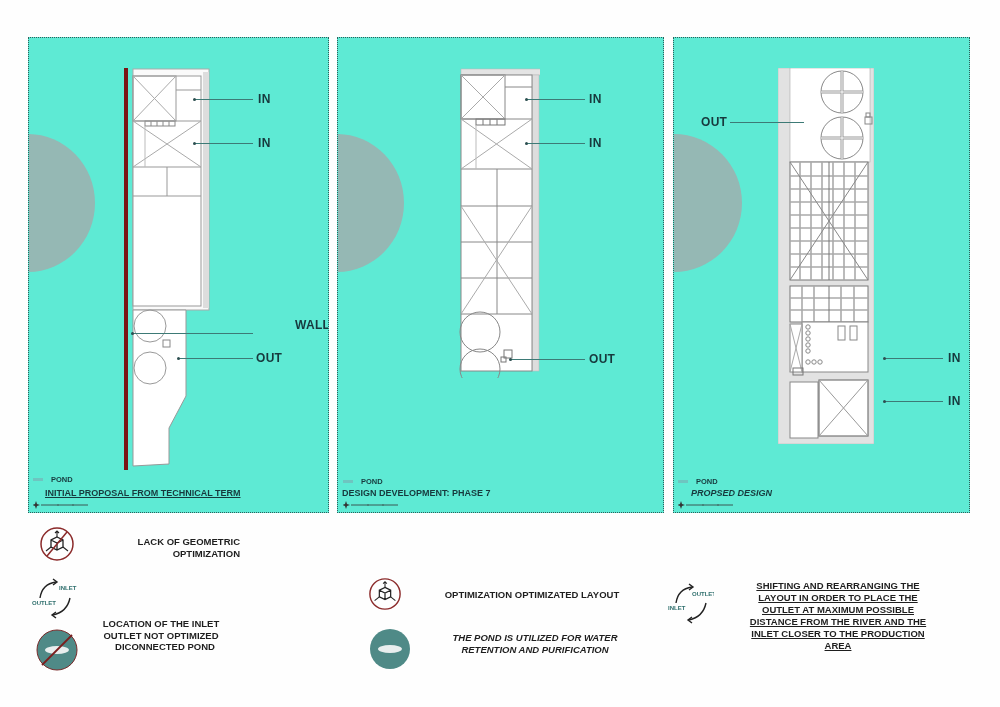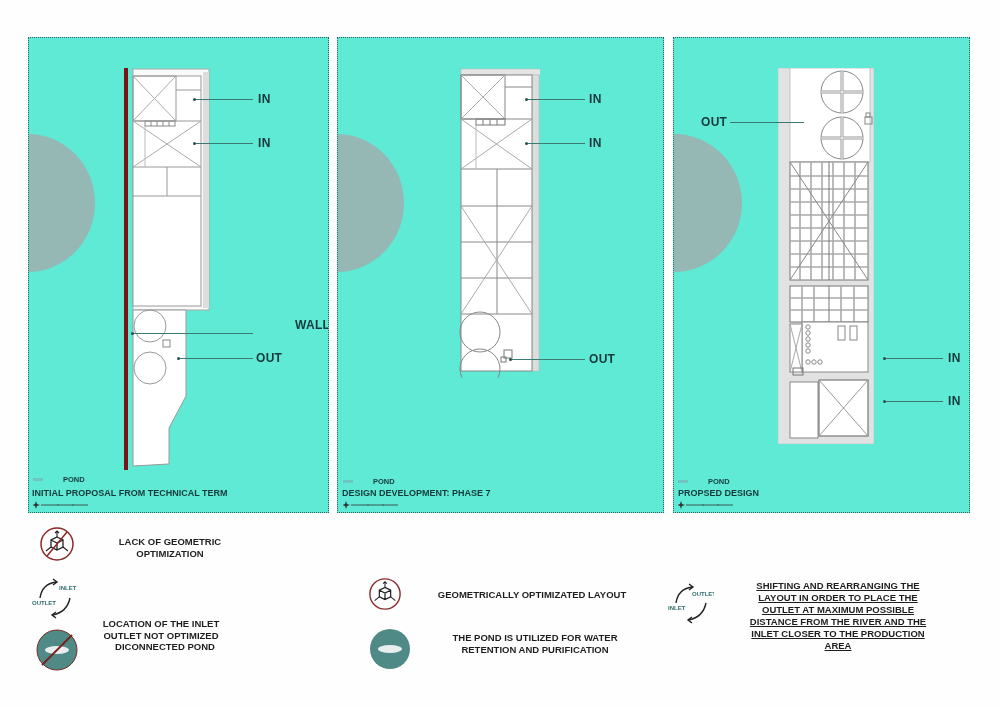--- a/index.html
+++ b/index.html
@@ -2,21 +2,21 @@
 <html><head>
 <meta charset="utf-8">
 <style>
   html,body{margin:0;padding:0;}
   body{width:1000px;height:707px;background:#fefefe;position:relative;overflow:hidden;font-family:"Liberation Sans",sans-serif;}
   .panel{position:absolute;background:#5eead4;border:1.5px dotted #2d5e5b;box-sizing:border-box;overflow:hidden;}
   .pond{position:absolute;background:#95b8b4;border-radius:50%;}
   .callout{position:absolute;height:1px;background:#3d7a76;}
   .callout .dot{position:absolute;left:-2px;top:-1px;width:3px;height:3px;background:#2d4f50;border-radius:50%;}
   .tag{position:absolute;font-weight:bold;color:#17393d;font-size:12px;letter-spacing:0.3px;}
-  .legend{position:absolute;display:flex;align-items:center;gap:20px;font-size:7.5px;font-weight:bold;color:#17393d;}
+  .legend{position:absolute;display:flex;align-items:center;gap:8px;font-size:7.5px;font-weight:bold;color:#17393d;}
   .legend .sw{width:10px;height:3px;background:#6ec5c0;}
   .ptitle{position:absolute;font-size:9px;font-weight:bold;color:#17393d;white-space:nowrap;}
   .scale{position:absolute;height:8px;width:60px;}
   .plan{position:absolute;}
   .note{position:absolute;font-size:9.5px;font-weight:bold;color:#1e1e1e;text-align:center;line-height:12px;}
   .icon{position:absolute;}
 </style>
 </head>
 <body>
 
@@ -61,21 +61,21 @@
     </div>
   <div class="tag" style="left:227px;top:280px;margin-left:39px;">WALL</div>
   <div class="callout" style="left:150px;top:320px;width:74px;">
       <span class="dot"></span>
     </div>
   <div class="tag" style="left:227px;top:313px;">OUT</div>
   <div class="legend" style="left:4px;top:437px;">
       <span class="sw"></span>
       <span>POND</span>
     </div>
-  <div class="ptitle" style="left:3px;top:450px;">INITIAL PROPOSAL FROM TECHNICAL TERM</div>
+  <div class="ptitle" style="left:16px;top:450px;text-decoration:underline;">INITIAL PROPOSAL FROM TECHNICAL TERM</div>
   <svg class="scale" style="left:4px;top:463px;" viewBox="0 0 60 8">
       <path d="M3 0 L4 3 L7 4 L4 5 L3 8 L2 5 L-1 4 L2 3Z" fill="#333"></path>
       <line x1="8" y1="4" x2="55" y2="4" stroke="#333" stroke-width="0.8"></line>
       <line x1="25" y1="3" x2="25" y2="5" stroke="#333" stroke-width="0.5"></line>
       <line x1="40" y1="3" x2="40" y2="5" stroke="#333" stroke-width="0.5"></line>
     </svg>
 </div>
 
 <div class="panel" style="left:337px;top:37px;width:327px;height:476px;">
   <div class="pond" style="left:-68px;top:96px;width:134px;height:138px;"></div>
@@ -207,36 +207,36 @@
     </div>
   <div class="tag" style="left:274px;top:313px;">IN</div>
   <div class="callout" style="left:211px;top:363px;width:58px;">
       <span class="dot"></span>
     </div>
   <div class="tag" style="left:274px;top:356px;">IN</div>
   <div class="legend" style="left:4px;top:439px;">
       <span class="sw"></span>
       <span>POND</span>
     </div>
-  <div class="ptitle" style="left:4px;top:450px;">PROPSED DESIGN</div>
+  <div class="ptitle" style="left:17px;top:450px;font-style:italic;">PROPSED DESIGN</div>
   <svg class="scale" style="left:4px;top:463px;" viewBox="0 0 60 8">
       <path d="M3 0 L4 3 L7 4 L4 5 L3 8 L2 5 L-1 4 L2 3Z" fill="#333"></path>
       <line x1="8" y1="4" x2="55" y2="4" stroke="#333" stroke-width="0.8"></line>
       <line x1="25" y1="3" x2="25" y2="5" stroke="#333" stroke-width="0.5"></line>
       <line x1="40" y1="3" x2="40" y2="5" stroke="#333" stroke-width="0.5"></line>
     </svg>
 </div>
 
 <svg class="icon" style="left:39px;top:526px;" width="36" height="36" viewBox="0 0 36 36">
   <circle cx="18" cy="18" r="16" fill="none" stroke="#8b2a2a" stroke-width="1.5"></circle>
   <path d="M18 11 L24 14 L24 21 L18 24 L12 21 L12 14Z M12 14 L18 17 L24 14 M18 17 L18 24" fill="none" stroke="#222" stroke-width="1.3"></path>
   <path d="M18 11 L18 5 M16 7 L18 5 L20 7 M12 21 L7 25 M24 21 L29 25" fill="none" stroke="#222" stroke-width="1.1"></path>
   <line x1="28" y1="6" x2="8" y2="30" stroke="#8b2a2a" stroke-width="1.5"></line>
 </svg>
-<div class="note" style="left:100px;top:536px;width:140px;">LACK OF  GEOMETRIC OPTIMIZATION</div>
+<div class="note" style="left:100px;top:536px;width:140px;text-align:right;">LACK OF  GEOMETRIC OPTIMIZATION</div>
 
 <svg class="icon" style="left:32px;top:578px;" width="46" height="42" viewBox="0 0 46 42">
   <path d="M8 20 Q10 6 24 4" fill="none" stroke="#222" stroke-width="1.4"></path>
   <path d="M21 1 L25 4 L21 7" fill="none" stroke="#222" stroke-width="1.4"></path>
   <path d="M38 20 Q35 34 21 37" fill="none" stroke="#222" stroke-width="1.4"></path>
   <path d="M24 34 L20 37 L24 40" fill="none" stroke="#222" stroke-width="1.4"></path>
   <text x="27" y="12" font-family="Liberation Sans, sans-serif" font-size="6" font-weight="bold" fill="#2f6f6d">INLET</text>
   <text x="0" y="27" font-family="Liberation Sans, sans-serif" font-size="6" font-weight="bold" fill="#2f6f6d">OUTLET</text>
 </svg>
 <div class="note" style="left:86px;top:618px;width:150px;">LOCATION OF THE INLET OUTLET NOT  OPTIMIZED</div>
@@ -246,27 +246,27 @@
   <ellipse cx="21" cy="21" rx="12" ry="4" fill="#e8eeee"></ellipse>
   <line x1="36" y1="6" x2="6" y2="36" stroke="#7a1e1e" stroke-width="1.8"></line>
 </svg>
 <div class="note" style="left:100px;top:641px;width:130px;">DICONNECTED POND</div>
 
 <svg class="icon" style="left:368px;top:577px;" width="34" height="34" viewBox="0 0 36 36">
   <circle cx="18" cy="18" r="16" fill="none" stroke="#8b2a2a" stroke-width="1.5"></circle>
   <path d="M18 11 L24 14 L24 21 L18 24 L12 21 L12 14Z M12 14 L18 17 L24 14 M18 17 L18 24" fill="none" stroke="#222" stroke-width="1.3"></path>
   <path d="M18 11 L18 5 M16 7 L18 5 L20 7 M12 21 L7 25 M24 21 L29 25" fill="none" stroke="#222" stroke-width="1.1"></path>
 </svg>
-<div class="note" style="left:432px;top:589px;width:200px;">GEOMETRICALLY OPTIMIZATED LAYOUT</div>
+<div class="note" style="left:432px;top:589px;width:200px;">OPTIMIZATION OPTIMIZATED LAYOUT</div>
 
 <svg class="icon" style="left:369px;top:628px;" width="42" height="42" viewBox="0 0 42 42">
   <circle cx="21" cy="21" r="20" fill="#4f8a87"></circle>
   <ellipse cx="21" cy="21" rx="12" ry="4" fill="#e8eeee"></ellipse>
 </svg>
-<div class="note" style="left:440px;top:632px;width:190px;">THE POND IS UTILIZED FOR WATER RETENTION AND PURIFICATION</div>
+<div class="note" style="left:440px;top:632px;width:190px;font-style:italic;">THE POND IS UTILIZED FOR WATER RETENTION AND PURIFICATION</div>
 
 <svg class="icon" style="left:668px;top:583px;" width="46" height="42" viewBox="0 0 46 42">
   <path d="M8 20 Q10 6 24 4" fill="none" stroke="#222" stroke-width="1.4"></path>
   <path d="M21 1 L25 4 L21 7" fill="none" stroke="#222" stroke-width="1.4"></path>
   <path d="M38 20 Q35 34 21 37" fill="none" stroke="#222" stroke-width="1.4"></path>
   <path d="M24 34 L20 37 L24 40" fill="none" stroke="#222" stroke-width="1.4"></path>
   <text x="24" y="13" font-family="Liberation Sans, sans-serif" font-size="6" font-weight="bold" fill="#2f6f6d">OUTLET</text>
   <text x="0" y="27" font-family="Liberation Sans, sans-serif" font-size="6" font-weight="bold" fill="#2f6f6d">INLET</text>
 </svg>
 <div class="note" style="left:738px;top:580px;width:200px;text-decoration:underline;">SHIFTING AND REARRANGING THE LAYOUT IN ORDER TO PLACE THE OUTLET AT MAXIMUM POSSIBLE DISTANCE FROM THE RIVER AND THE INLET CLOSER TO THE PRODUCTION AREA</div>

